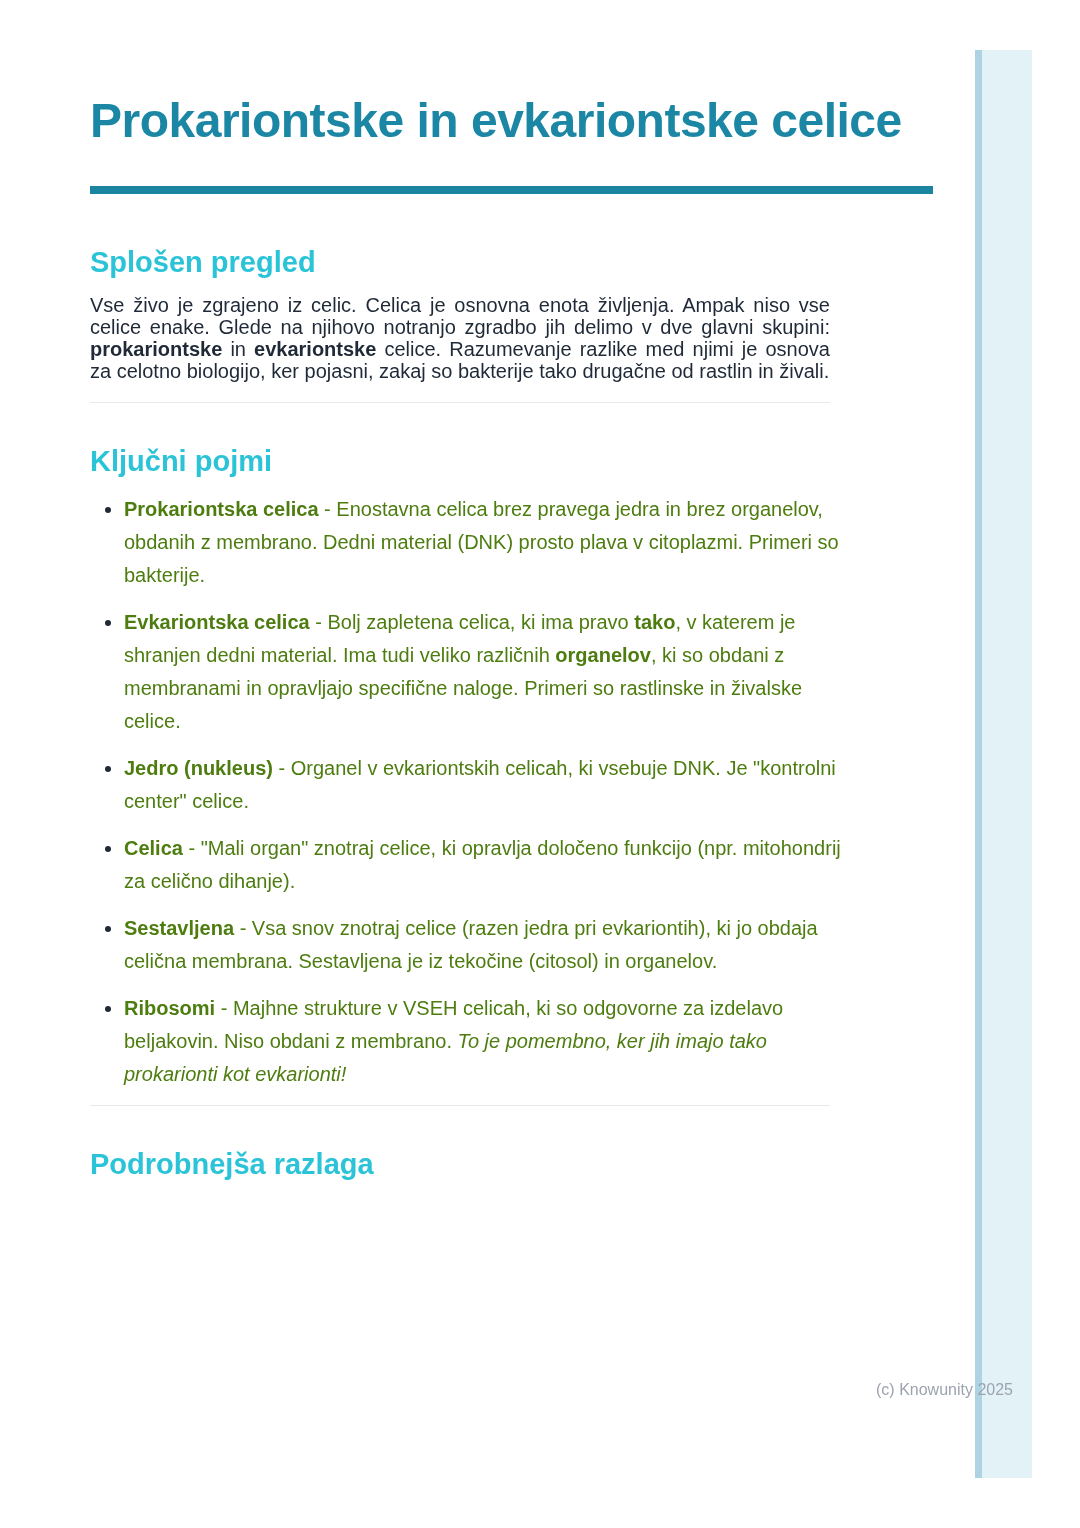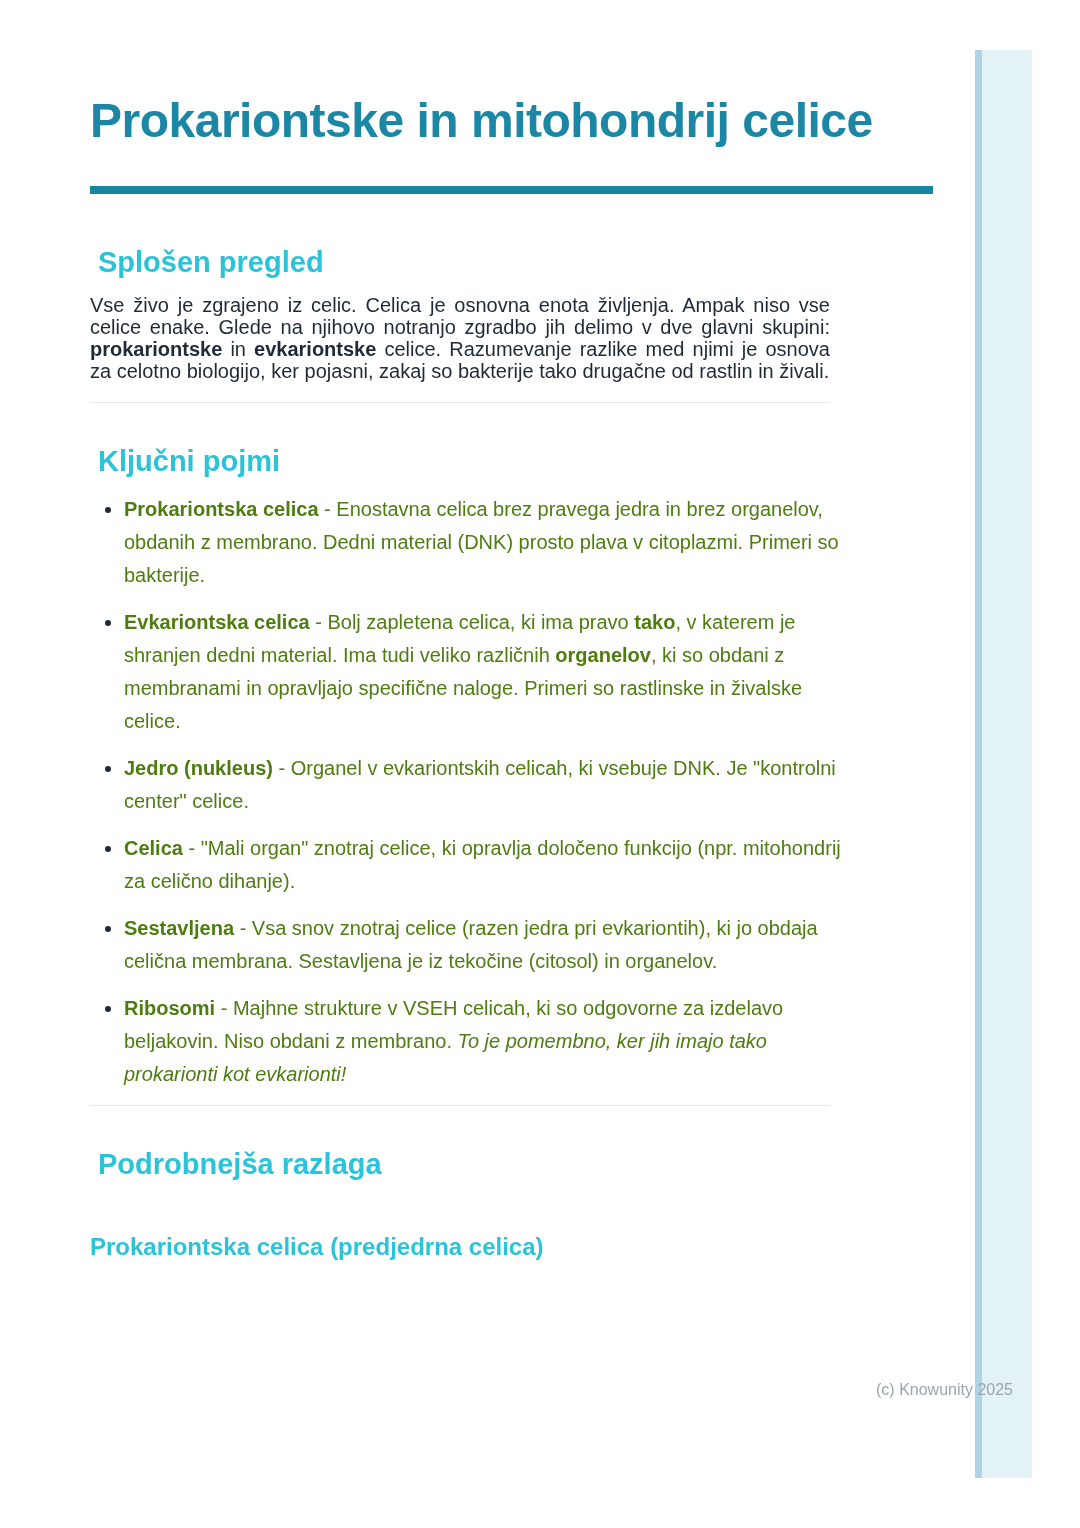--- a/index.html
+++ b/index.html
@@ -34,21 +34,21 @@
     letter-spacing: -0.5px;
     color: #1c87a5;
   }
   .title-rule {
     width: 843px;
     height: 8px;
     background: #1b84a1;
     margin-top: 34px;
   }
   h2.section-heading {
-    margin: 8px;
+    margin: 0;
     font-size: 29px;
     line-height: 36px;
     font-weight: 700;
     color: #2bc3d8;
   }
   #overview-heading { margin-top: 50px; }
   #keyterms-heading { margin-top: 40px; }
   #detail-heading   { margin-top: 40px; }
   p.lead {
     width: 740px;
@@ -97,21 +97,21 @@
   .run-b { font-weight: 700; }
   .run-i { font-style: italic; }
 </style>
 </head>
 <body>
 
 <div class="accent-bar"></div>
 
 <div class="content">
 
-  <h1 class="doc-title">Prokariontske in mitohondrij celice</h1>
+  <h1 class="doc-title">Prokariontske in evkariontske celice</h1>
   <div class="title-rule"></div>
 
   <h2 class="section-heading" id="overview-heading">Splošen pregled</h2>
 
   <p class="lead"><span>Vse živo je zgrajeno iz celic. Celica je osnovna enota življenja. Ampak niso vse celice enake. Glede na njihovo notranjo zgradbo jih delimo v dve glavni skupini: </span><span class="run-b">prokariontske</span><span> in </span><span class="run-b">evkariontske</span><span> celice. Razumevanje razlike med njimi je osnova za celotno biologijo, ker pojasni, zakaj so bakterije tako drugačne od rastlin in živali.</span></p>
 
   <div class="divider" id="divider-1"></div>
 
   <h2 class="section-heading" id="keyterms-heading">Ključni pojmi</h2>
 
@@ -121,17 +121,16 @@
     <li><span class="run-b">Jedro (nukleus)</span><span> - Organel v evkariontskih celicah, ki vsebuje DNK. Je "kontrolni center" celice.</span></li>
     <li><span class="run-b">Celica</span><span> - "Mali organ" znotraj celice, ki opravlja določeno funkcijo (npr. mitohondrij za celično dihanje).</span></li>
     <li><span class="run-b">Sestavljena</span><span> - Vsa snov znotraj celice (razen jedra pri evkariontih), ki jo obdaja celična membrana. Sestavljena je iz tekočine (citosol) in organelov.</span></li>
     <li><span class="run-b">Ribosomi</span><span> - Majhne strukture v VSEH celicah, ki so odgovorne za izdelavo beljakovin. Niso obdani z membrano. </span><span class="run-i">To je pomembno, ker jih imajo tako prokarionti kot evkarionti!</span></li>
   </ul>
 
   <div class="divider" id="divider-2"></div>
 
   <h2 class="section-heading" id="detail-heading">Podrobnejša razlaga</h2>
 
-  <h3 class="subsection-heading">Prokariontska celica (predjedrna celica)</h3>
 
 </div>
 
 <div class="footer-credit">(c) Knowunity 2025</div>
 
 </body></html>

